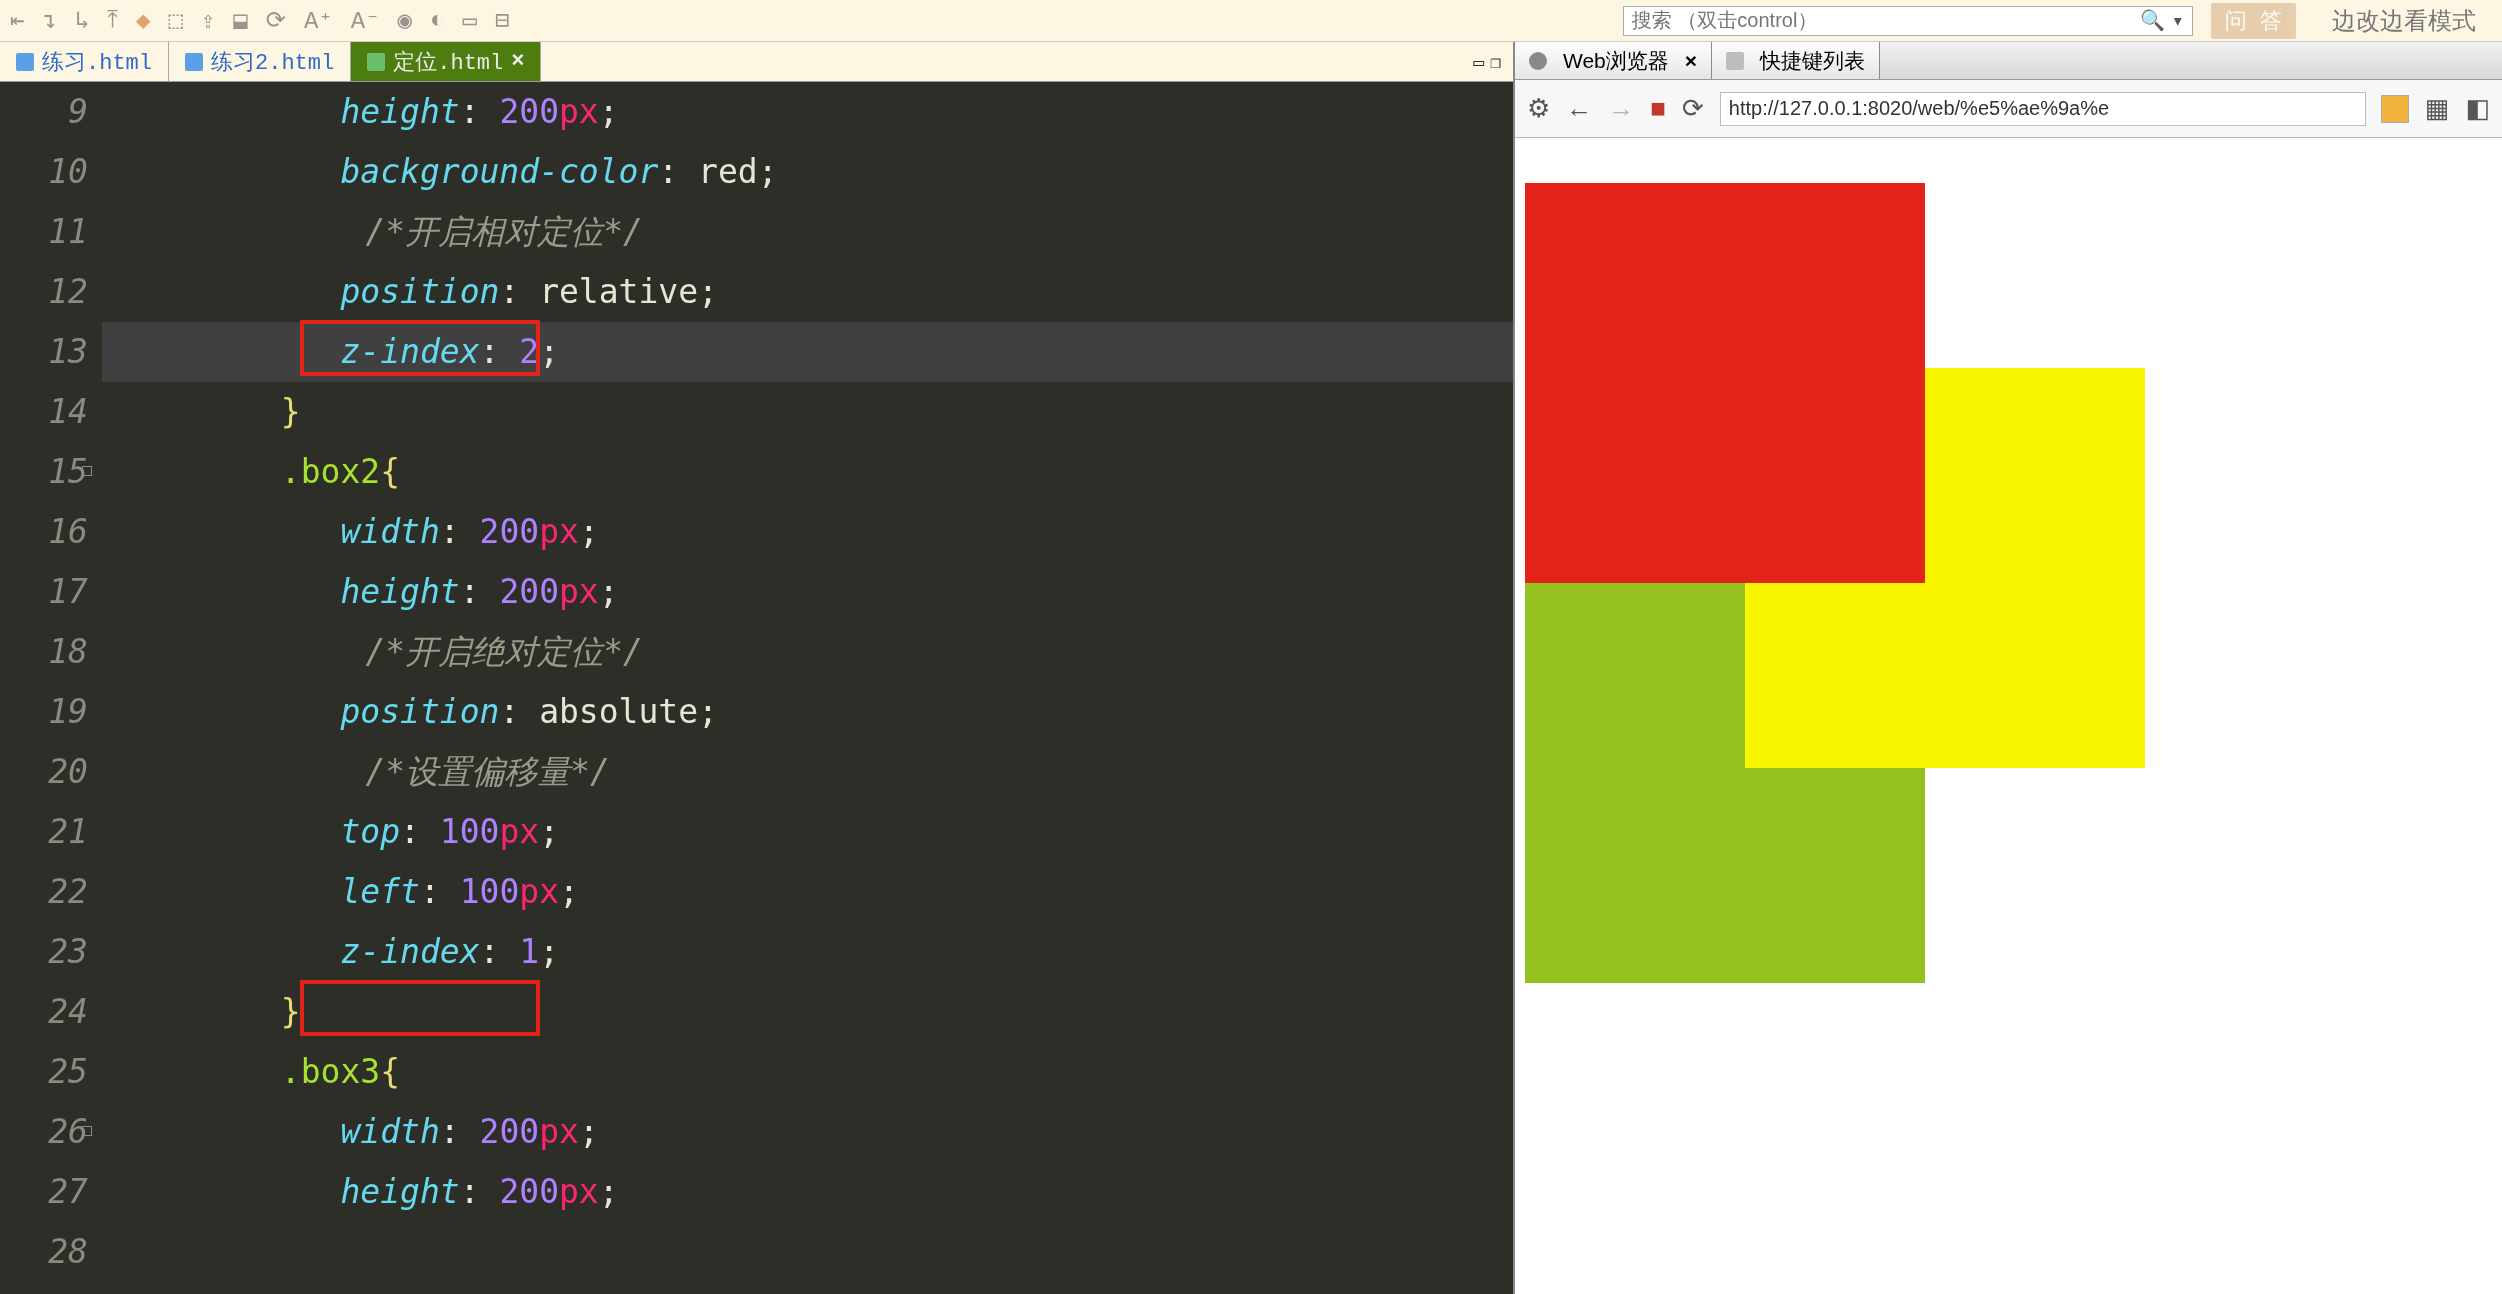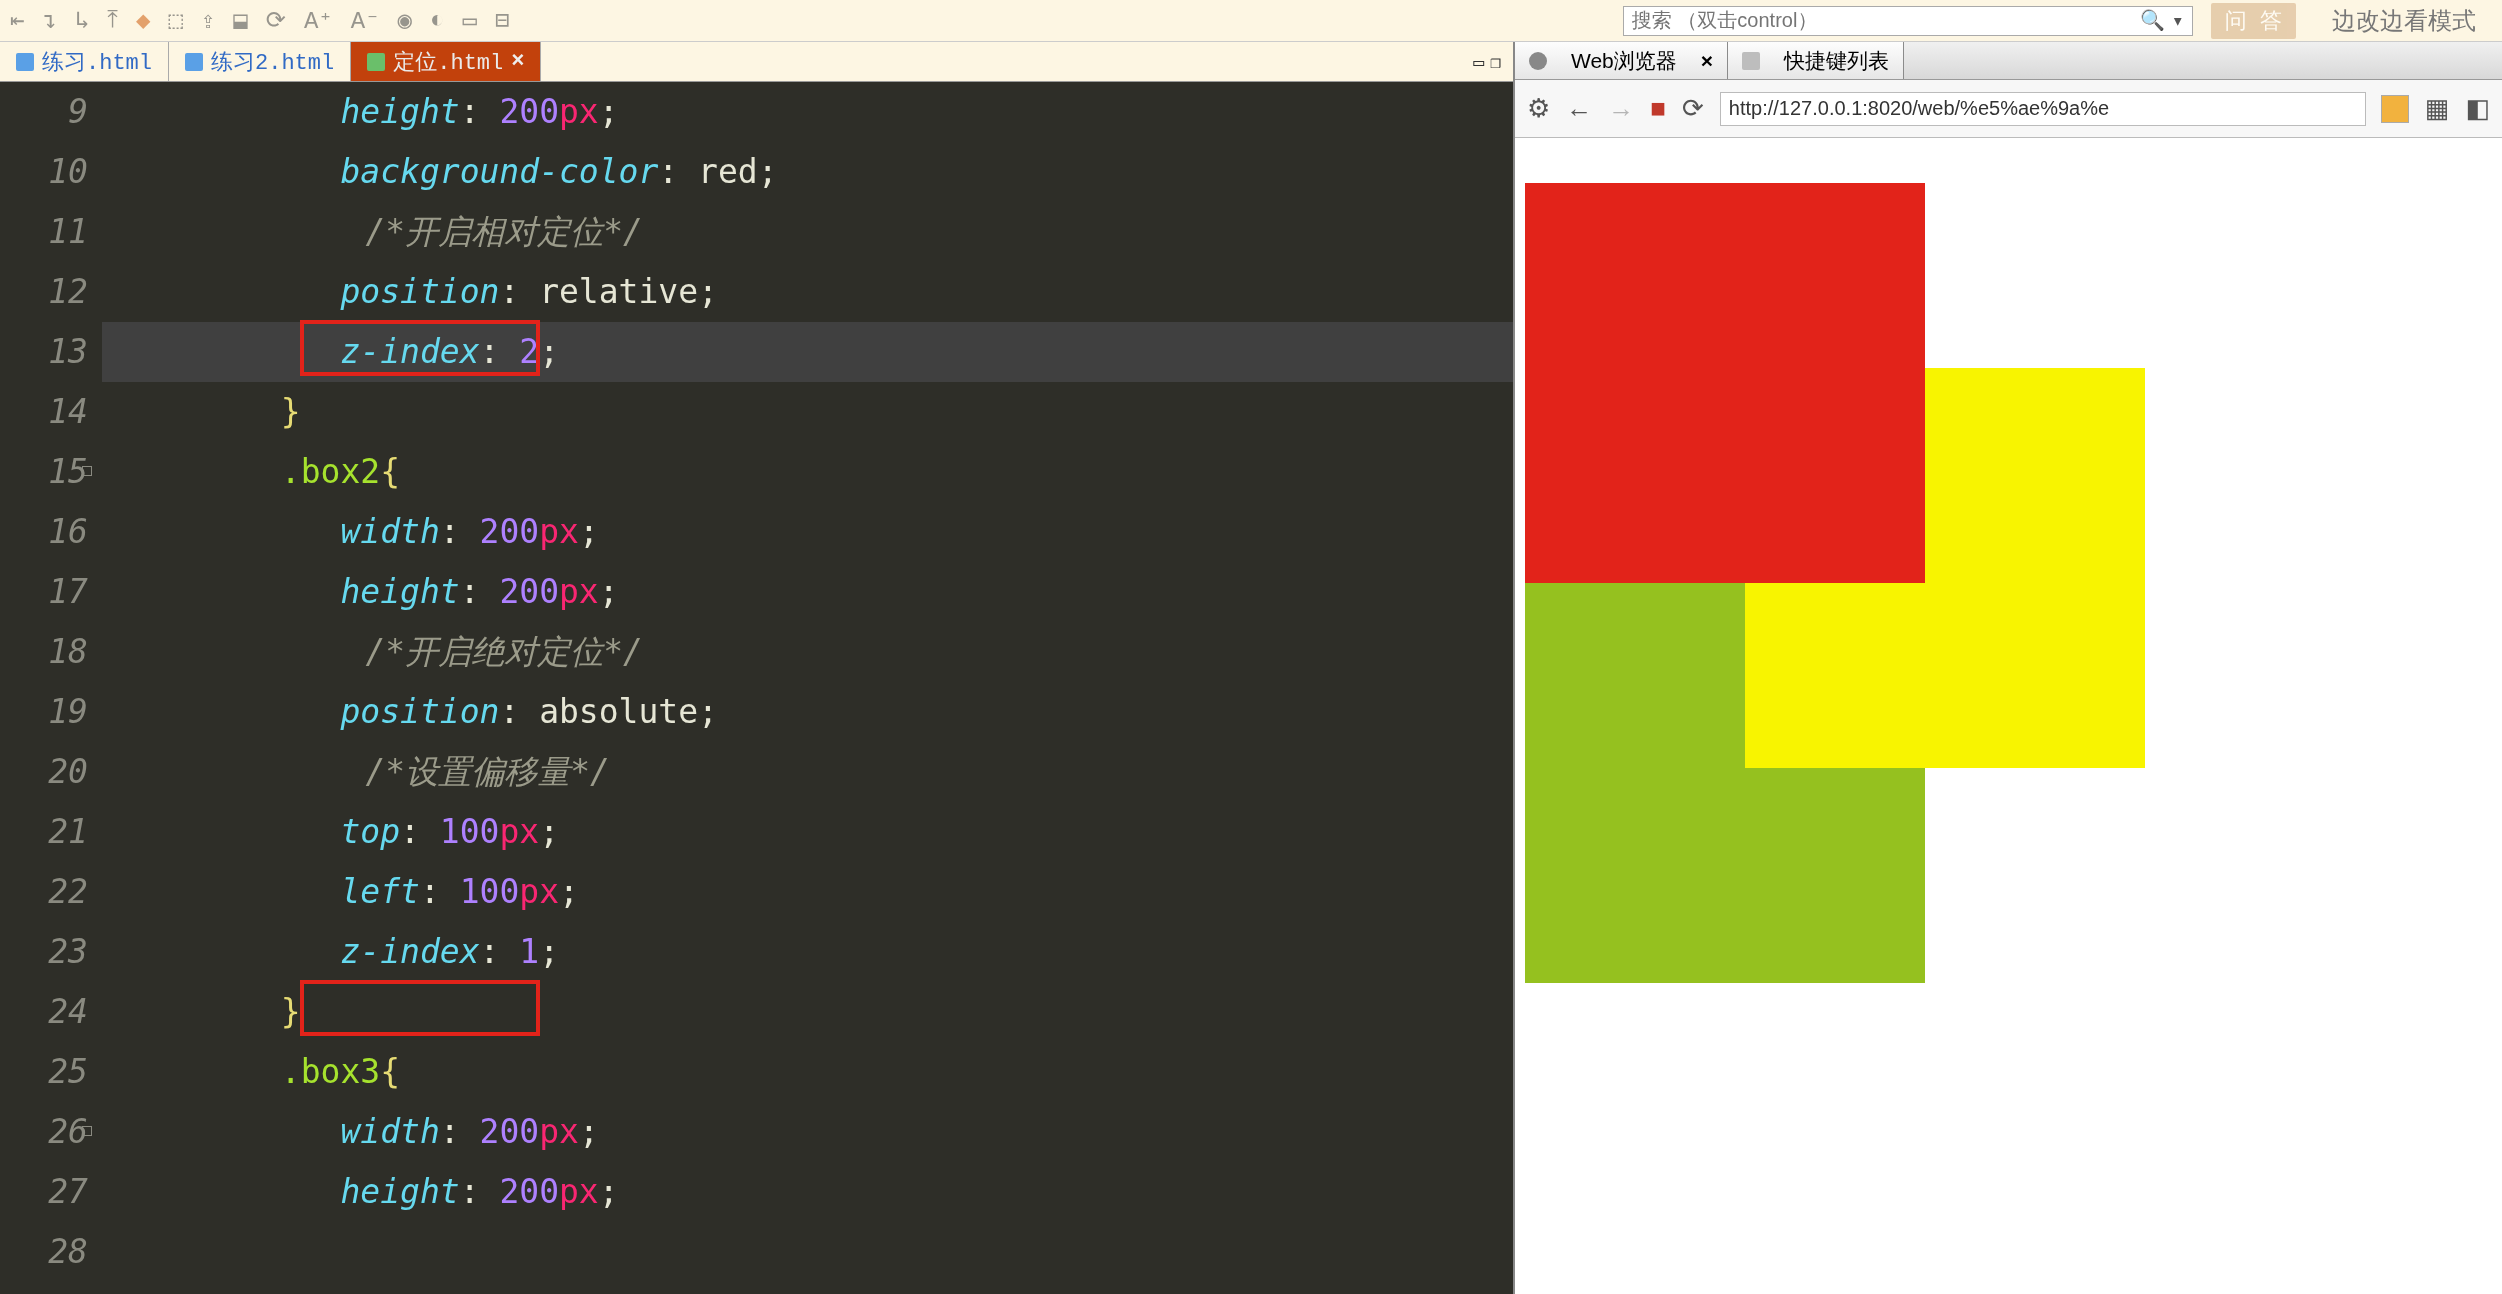--- a/index.html
+++ b/index.html
@@ -84,21 +84,21 @@
     display: flex;
     align-items: center;
     gap: 8px;
     padding: 0 16px;
     font-size: 22px;
     color: #316ac5;
     border-right: 1px solid #aaa;
     background: #fdf6e3;
   }
   .etab.active {
-    background: #c2410c;
+    background: #4d7c0f;
     color: #eaeaea;
   }
   .etab .file-icon {
     display: inline-block;
     width: 18px; height: 18px;
     background: #5aa0e6;
     border-radius: 2px;
     font-size: 11px;
   }
   .etab.active .file-icon { background: #6abf6a; }
@@ -176,21 +176,21 @@
   .ptabs {
     height: 38px;
     background: linear-gradient(#f0f0f0,#d8d8d8);
     border-bottom: 1px solid #999;
     display: flex;
     align-items: stretch;
   }
   .ptab {
     display: flex;
     align-items: center;
-    gap: 24px;
+    gap: 16px;
     padding: 0 14px;
     font-size: 21px;
     color: #000;
     border-right: 1px solid #8b8b8b;
     background: linear-gradient(#fdfdfd,#e6e6e6);
     font-family: sans-serif;
   }
   .ptab .globe-icon, .ptab .list-icon {
     width: 18px; height:18px; background:#888; border-radius:50%;
   }

